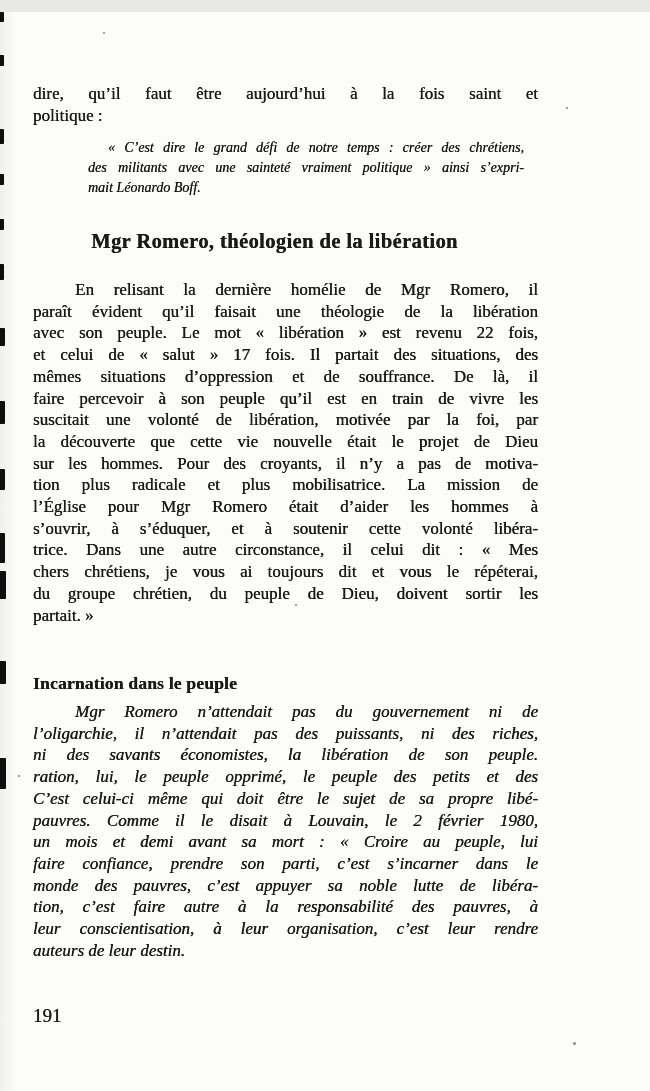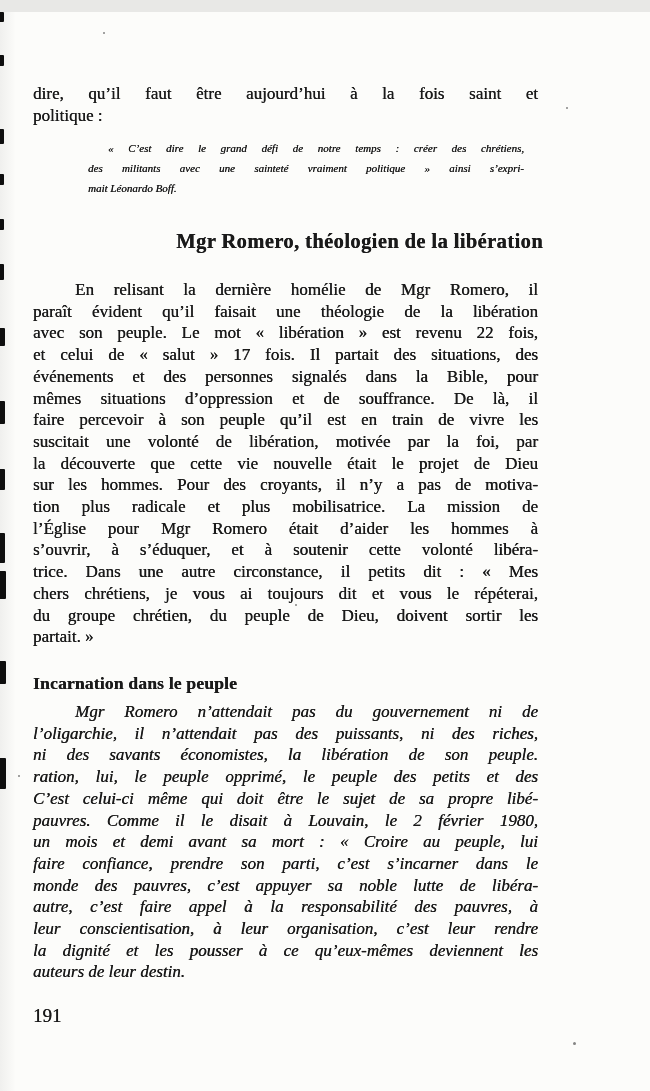--- a/index.html
+++ b/index.html
@@ -33,36 +33,36 @@
   }
   .line { text-align: justify; text-align-last: justify; white-space: normal; }
   .line.last { text-align-last: left; }
   .para.indent .line:first-child { text-indent: 42px; }
   .intro { top: 71px; }
   .quote {
     position: absolute;
     top: 126px;
     left: 88px;
     width: 436px;
-    font-size: 11px;
+    font-size: 14px;
     line-height: 20.2px;
     font-style: italic;
     text-shadow: 0.2px 0 0 currentColor;
   }
   .quote .line:first-child { text-indent: 20px; }
   .heading {
     position: absolute;
     top: 218px;
-    left: 38px;
+    left: 22px;
     width: 505px;
     margin: 0;
     font-size: 20.5px;
     font-weight: bold;
     letter-spacing: 0.4px;
-    text-align: right;
+    text-align: center;
     text-shadow: 0.3px 0 0 currentColor;
   }
   .body1 { top: 267px; }
   .subheading {
     position: absolute;
     top: 661px;
     left: 33px;
     margin: 0;
     font-size: 17.5px;
     font-weight: bold;
@@ -124,50 +124,48 @@
       <div class="line last">mait Léonardo Boff.</div>
     </div>
 
   <h1 class="heading">Mgr Romero, théologien de la libération</h1>
 
   <div class="para body1 indent">
       <div class="line">En relisant la dernière homélie de Mgr Romero, il</div>
       <div class="line">paraît évident qu’il faisait une théologie de la libération</div>
       <div class="line">avec son peuple. Le mot « libération » est revenu 22 fois,</div>
       <div class="line">et celui de « salut » 17 fois. Il partait des situations, des</div>
-      <div class="line">événements et des personnes signalés dans la Bible, pour</div>
       <div class="line">mêmes situations d’oppression et de souffrance. De là, il</div>
       <div class="line">faire percevoir à son peuple qu’il est en train de vivre les</div>
       <div class="line">suscitait une volonté de libération, motivée par la foi, par</div>
       <div class="line">la découverte que cette vie nouvelle était le projet de Dieu</div>
       <div class="line">sur les hommes. Pour des croyants, il n’y a pas de motiva-</div>
       <div class="line">tion plus radicale et plus mobilisatrice. La mission de</div>
       <div class="line">l’Église pour Mgr Romero était d’aider les hommes à</div>
       <div class="line">s’ouvrir, à s’éduquer, et à soutenir cette volonté libéra-</div>
-      <div class="line">trice. Dans une autre circonstance, il petits dit : « Mes</div>
+      <div class="line">trice. Dans une autre circonstance, il celui dit : « Mes</div>
       <div class="line">chers chrétiens, je vous ai toujours dit et vous le répéterai,</div>
       <div class="line">du groupe chrétien, du peuple de Dieu, doivent sortir les</div>
       <div class="line last">partait. »</div>
     </div>
 
   <h2 class="subheading">Incarnation dans le peuple</h2>
 
   <div class="para body2 indent">
       <div class="line">Mgr Romero n’attendait pas du gouvernement ni de</div>
       <div class="line">l’oligarchie, il n’attendait pas des puissants, ni des riches,</div>
       <div class="line">ni des savants économistes, la libération de son peuple.</div>
       <div class="line">ration, lui, le peuple opprimé, le peuple des petits et des</div>
       <div class="line">C’est celui-ci même qui doit être le sujet de sa propre libé-</div>
       <div class="line">pauvres. Comme il le disait à Louvain, le 2 février 1980,</div>
       <div class="line">un mois et demi avant sa mort : « Croire au peuple, lui</div>
       <div class="line">faire confiance, prendre son parti, c’est s’incarner dans le</div>
       <div class="line">monde des pauvres, c’est appuyer sa noble lutte de libéra-</div>
-      <div class="line">autre, c’est faire appel à la responsabilité des pauvres, à</div>
+      <div class="line">tion, c’est faire autre à la responsabilité des pauvres, à</div>
       <div class="line">leur conscientisation, à leur organisation, c’est leur rendre</div>
-      <div class="line">la dignité et les pousser à ce qu’eux-mêmes deviennent les</div>
       <div class="line last">auteurs de leur destin.</div>
     </div>
 
   <div class="pagenum">191</div>
 
 <div class="speck" style="left: 573px; top: 1030px; width: 3px; height: 3px;"></div>
     <div class="speck" style="left: 103px; top: 20px; width: 2px; height: 2px;"></div>
     <div class="speck" style="left: 566px; top: 95px; width: 2px; height: 2px;"></div>
     <div class="speck" style="left: 18px; top: 763px; width: 2px; height: 2px;"></div>
     <div class="speck" style="left: 295px; top: 592px; width: 2px; height: 2px;"></div>

